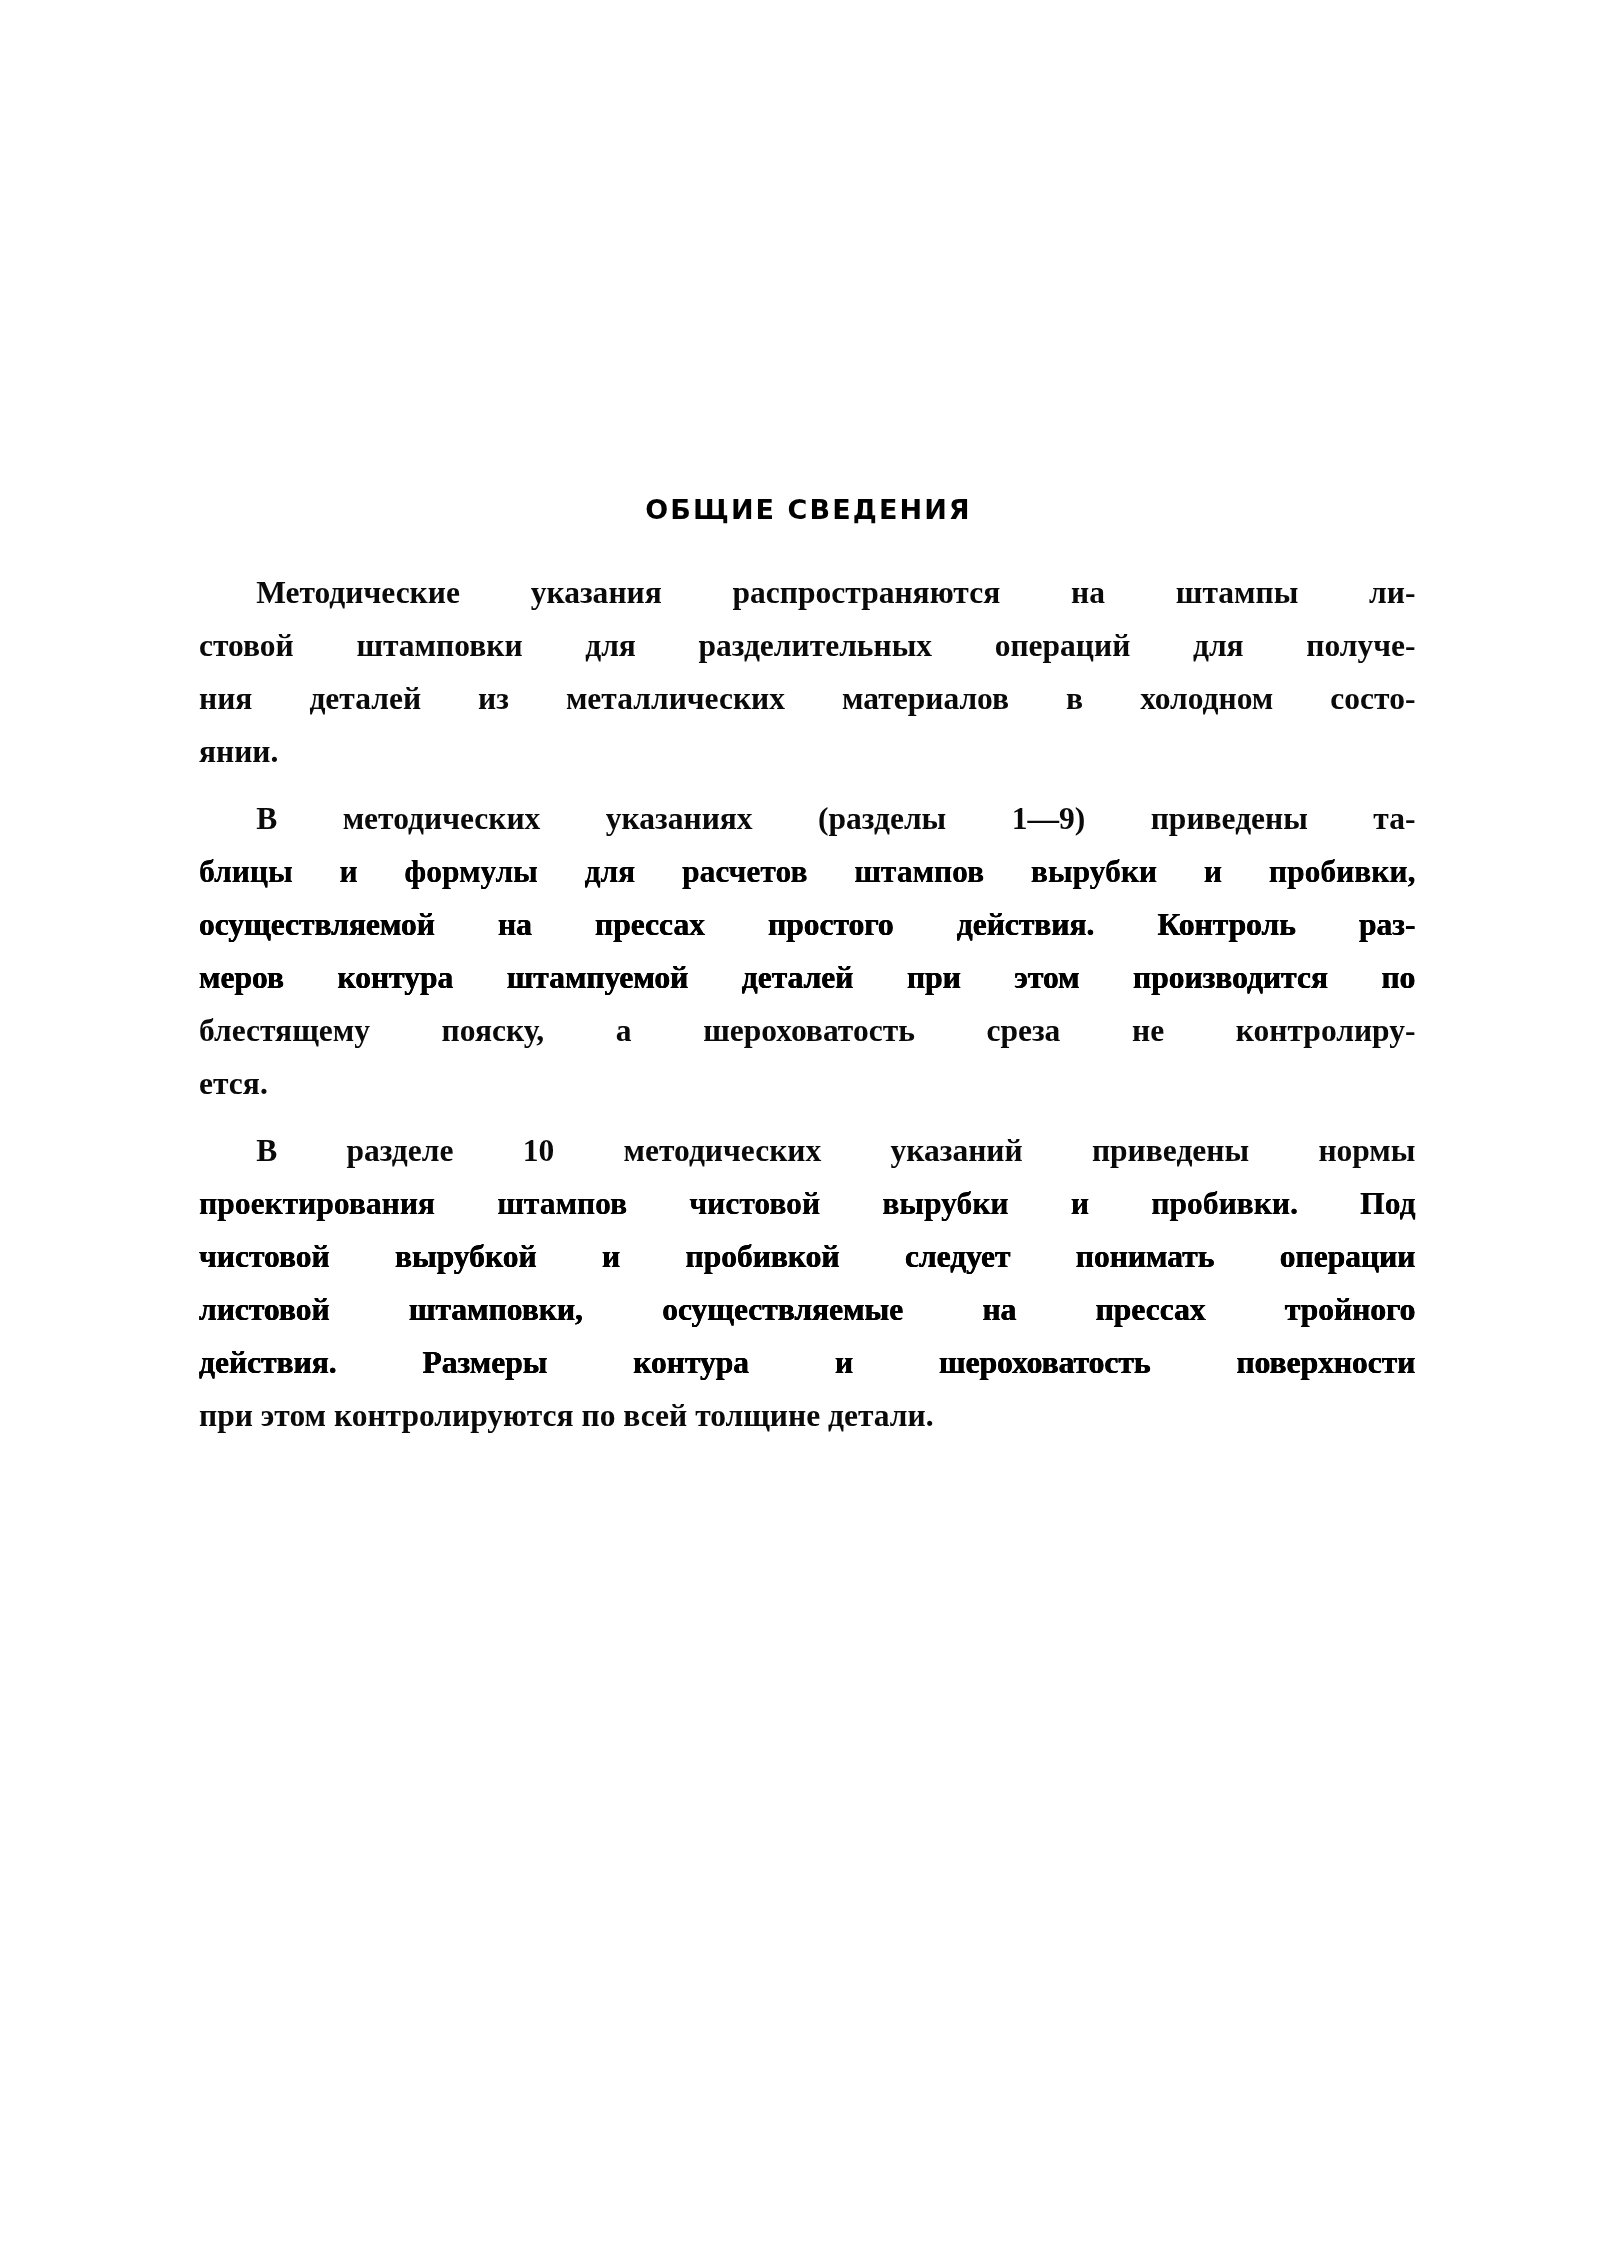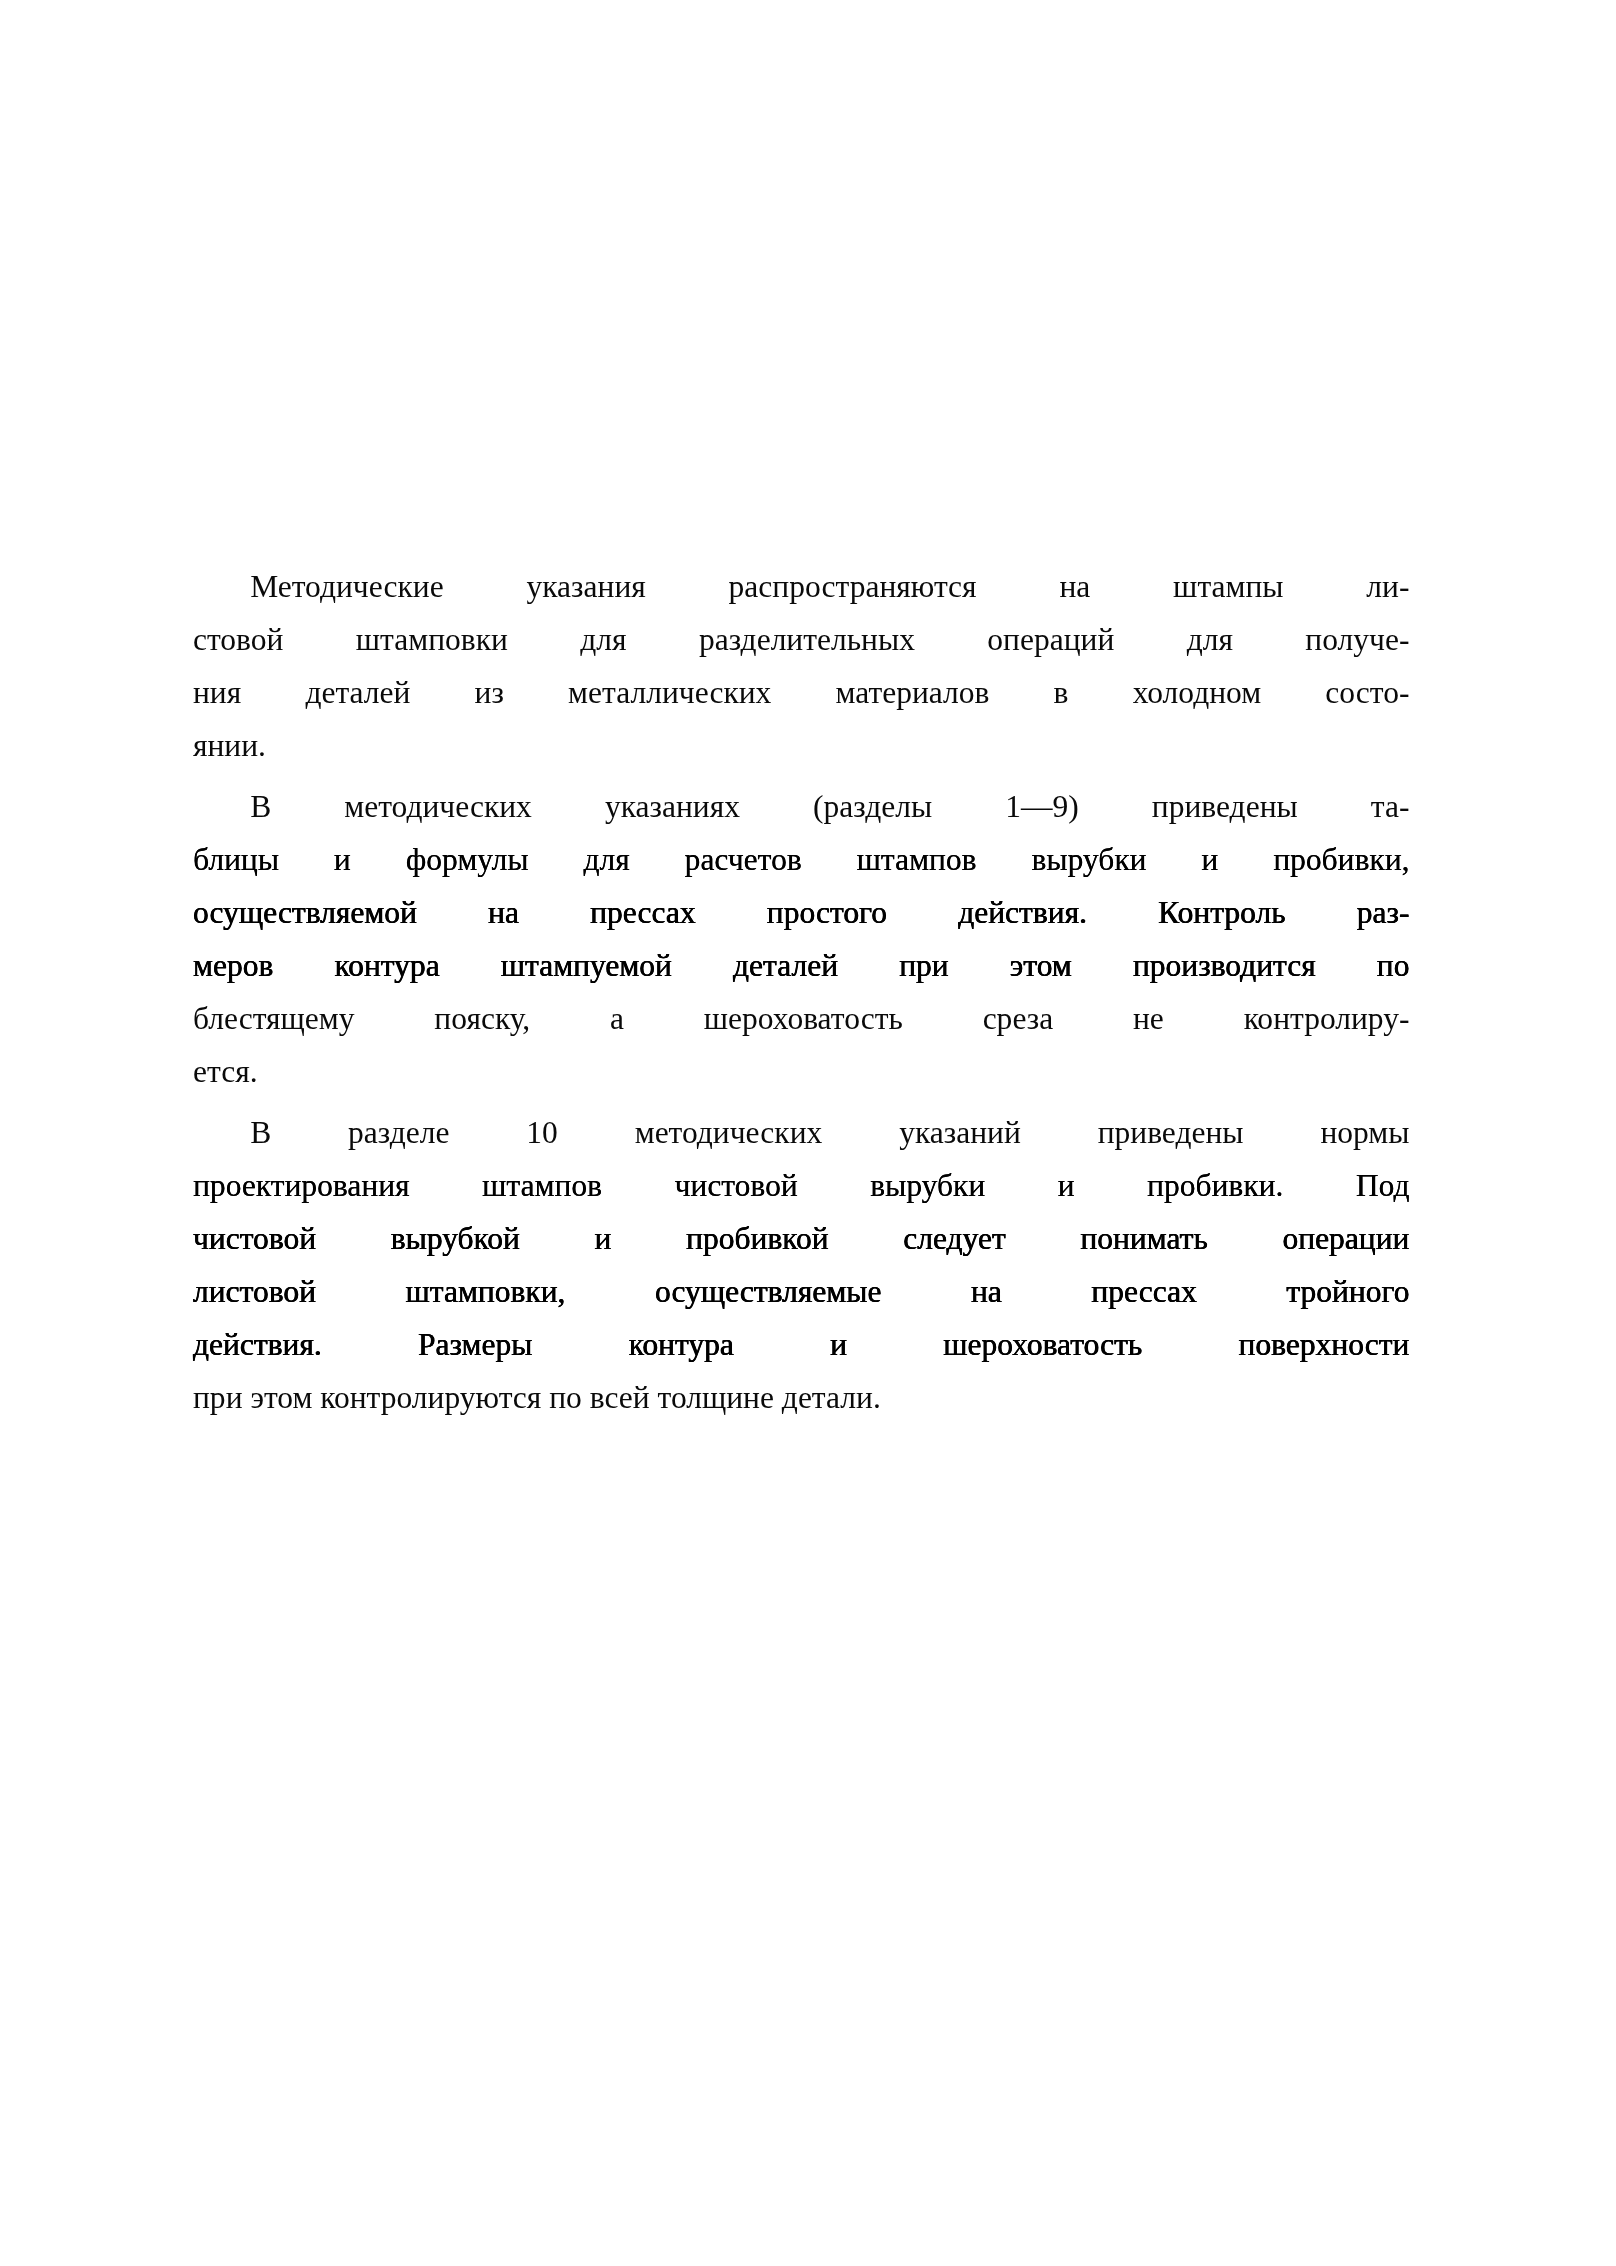--- a/index.html
+++ b/index.html
@@ -37,21 +37,22 @@
 
   
   .body-text {
     position: absolute;
     left: 185px;
     top: 552px;
     width: 1235px;
   }
 
   .para {
-    margin: 8px;
+    margin: 14px;
+    font-weight: bold;
   }
 
   .para + .para {
     margin-top: 0px;
   }
 
   
   .line {
     display: block;
     font-size: 32px;
@@ -99,20 +100,21 @@
   .ink-mid {
     color: #000000;
     text-shadow: 0.2px 0 0 #000000;
   }
 </style>
 </head>
 <body>
 
 <div class="page">
 
+  <h1 class="section-heading">ОБЩИЕ СВЕДЕНИЯ</h1>
 
   <div class="body-text" id="body-text">
       <p class="para">
         <span class="line just indent"><span class="w lead">Методические</span><span class="w">указания</span><span class="w">распространяются</span><span class="w">на</span><span class="w">штампы</span><span class="w">ли-</span></span>
         <span class="line just"><span class="w">стовой</span><span class="w">штамповки</span><span class="w">для</span><span class="w">разделительных</span><span class="w">операций</span><span class="w">для</span><span class="w">получе-</span></span>
         <span class="line just"><span class="w">ния</span><span class="w">деталей</span><span class="w">из</span><span class="w">металлических</span><span class="w">материалов</span><span class="w">в</span><span class="w">холодном</span><span class="w">состо-</span></span>
         <span class="line flush">янии.</span>
       </p>
       <p class="para">
         <span class="line just indent"><span class="w lead">В</span><span class="w">методических</span><span class="w">указаниях</span><span class="w">(разделы</span><span class="w">1—9)</span><span class="w">приведены</span><span class="w">та-</span></span>

